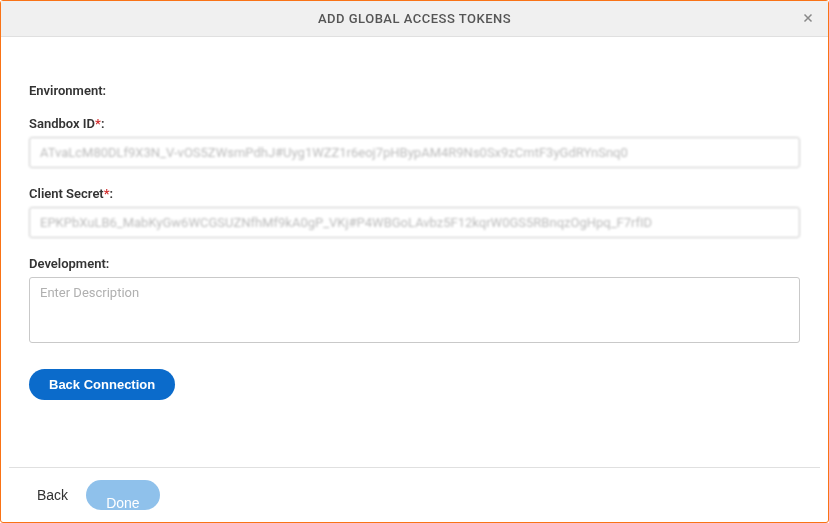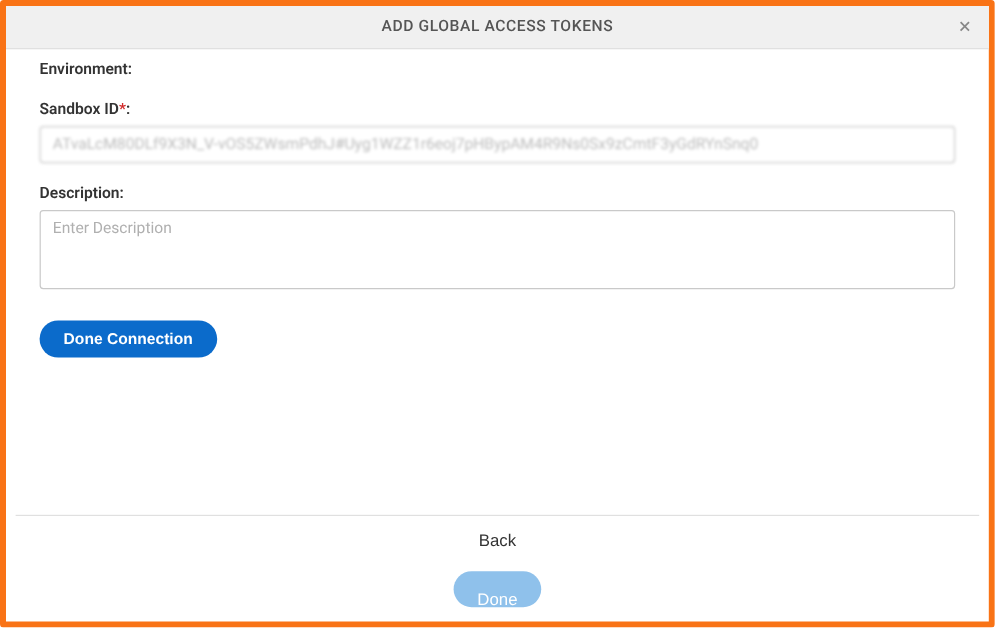--- a/index.html
+++ b/index.html
@@ -9,22 +9,23 @@
       width: 829px;
       height: 523px;
       overflow: hidden;
     }
     .modal {
       width: 829px;
       height: 523px;
       background: #fff;
       display: flex;
       flex-direction: column;
-      border: 5px solid #f97316;
+      border: 1px solid #f97316;
       border-radius: 3px;
+      gap: 36px;
     }
     .modal-header {
       background: #f0f0f0;
       height: 36px;
       display: flex;
       align-items: center;
       justify-content: center;
       position: relative;
       border-bottom: 1px solid #e0e0e0;
     }
@@ -126,21 +127,20 @@
       margin-top: 4px;
     }
     .modal-footer {
       border-top: 1px solid #e0e0e0;
       padding: 12px 28px 12px 28px;
       display: flex;
       justify-content: flex-start;
       align-items: center;
       gap: 18px;
       margin: 0 8px;
-      flex-direction: column;
     }
     .back-btn {
       background: transparent;
       border: none;
       color: #333;
       font-size: 14px;
       cursor: pointer;
     }
     .done-btn {
       background: #8fc1eb;
@@ -176,27 +176,33 @@
       <label class="field-label">Environment:</label>
     </div>
 
     <div class="field-group">
       <label class="field-label">
         <span>Sandbox ID</span><span class="req">*</span>:
       </label>
       <input type="text" class="text-input blurred-input" value="ATvaLcM80DLf9X3N_V-vOS5ZWsmPdhJ#Uyg1WZZ1r6eoj7pHBypAM4R9Ns0Sx9zCmtF3yGdRYnSnq0" style="">
     </div>
 
-
-    <div class="field-group">
-      <label class="field-label">Description:</label>
+    <div class="field-group">
+      <label class="field-label">
+        <span>Client Secret</span><span class="req">*</span>:
+      </label>
+      <input type="text" class="text-input blurred-input" value="EPKPbXuLB6_MabKyGw6WCGSUZNfhMf9kA0gP_VKj#P4WBGoLAvbz5F12kqrW0GS5RBnqzOgHpq_F7rfID" style="">
+    </div>
+
+    <div class="field-group">
+      <label class="field-label">Development:</label>
       <textarea class="textarea-input" placeholder="Enter Description" style=""></textarea>
     </div>
 
-    <button class="test-btn">Done Connection</button>
+    <button class="test-btn">Back Connection</button>
 
   </div>
 
   <div class="modal-footer">
     <button class="back-btn">Back</button>
     <button class="done-btn">Done</button>
   </div>
 </div>
 
 </body></html>

